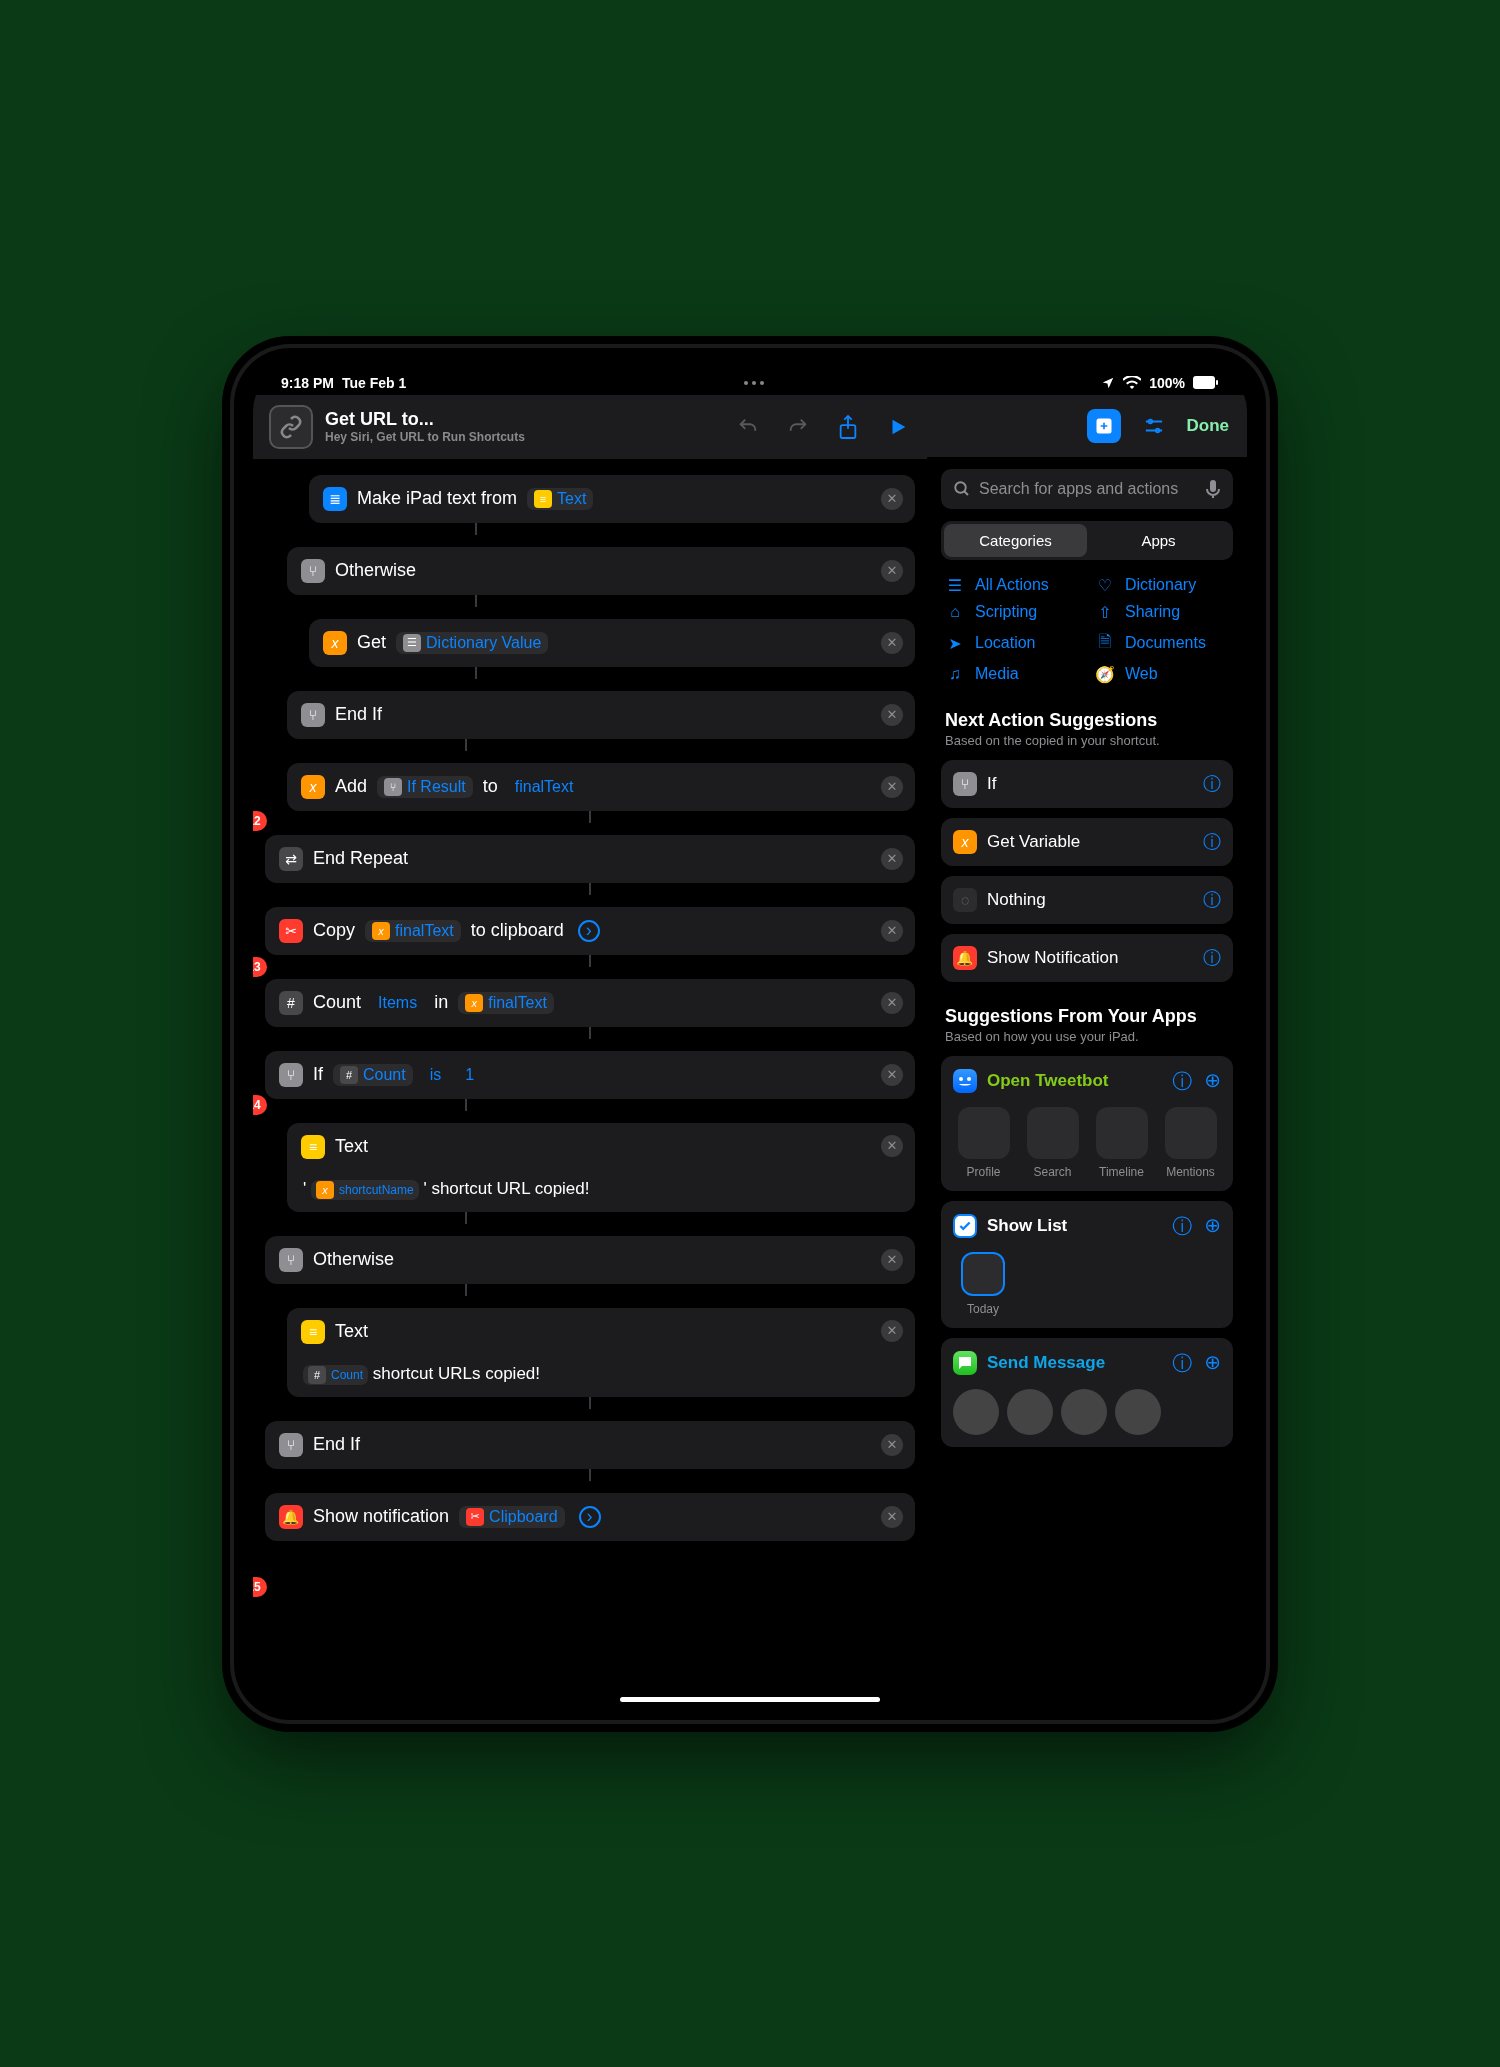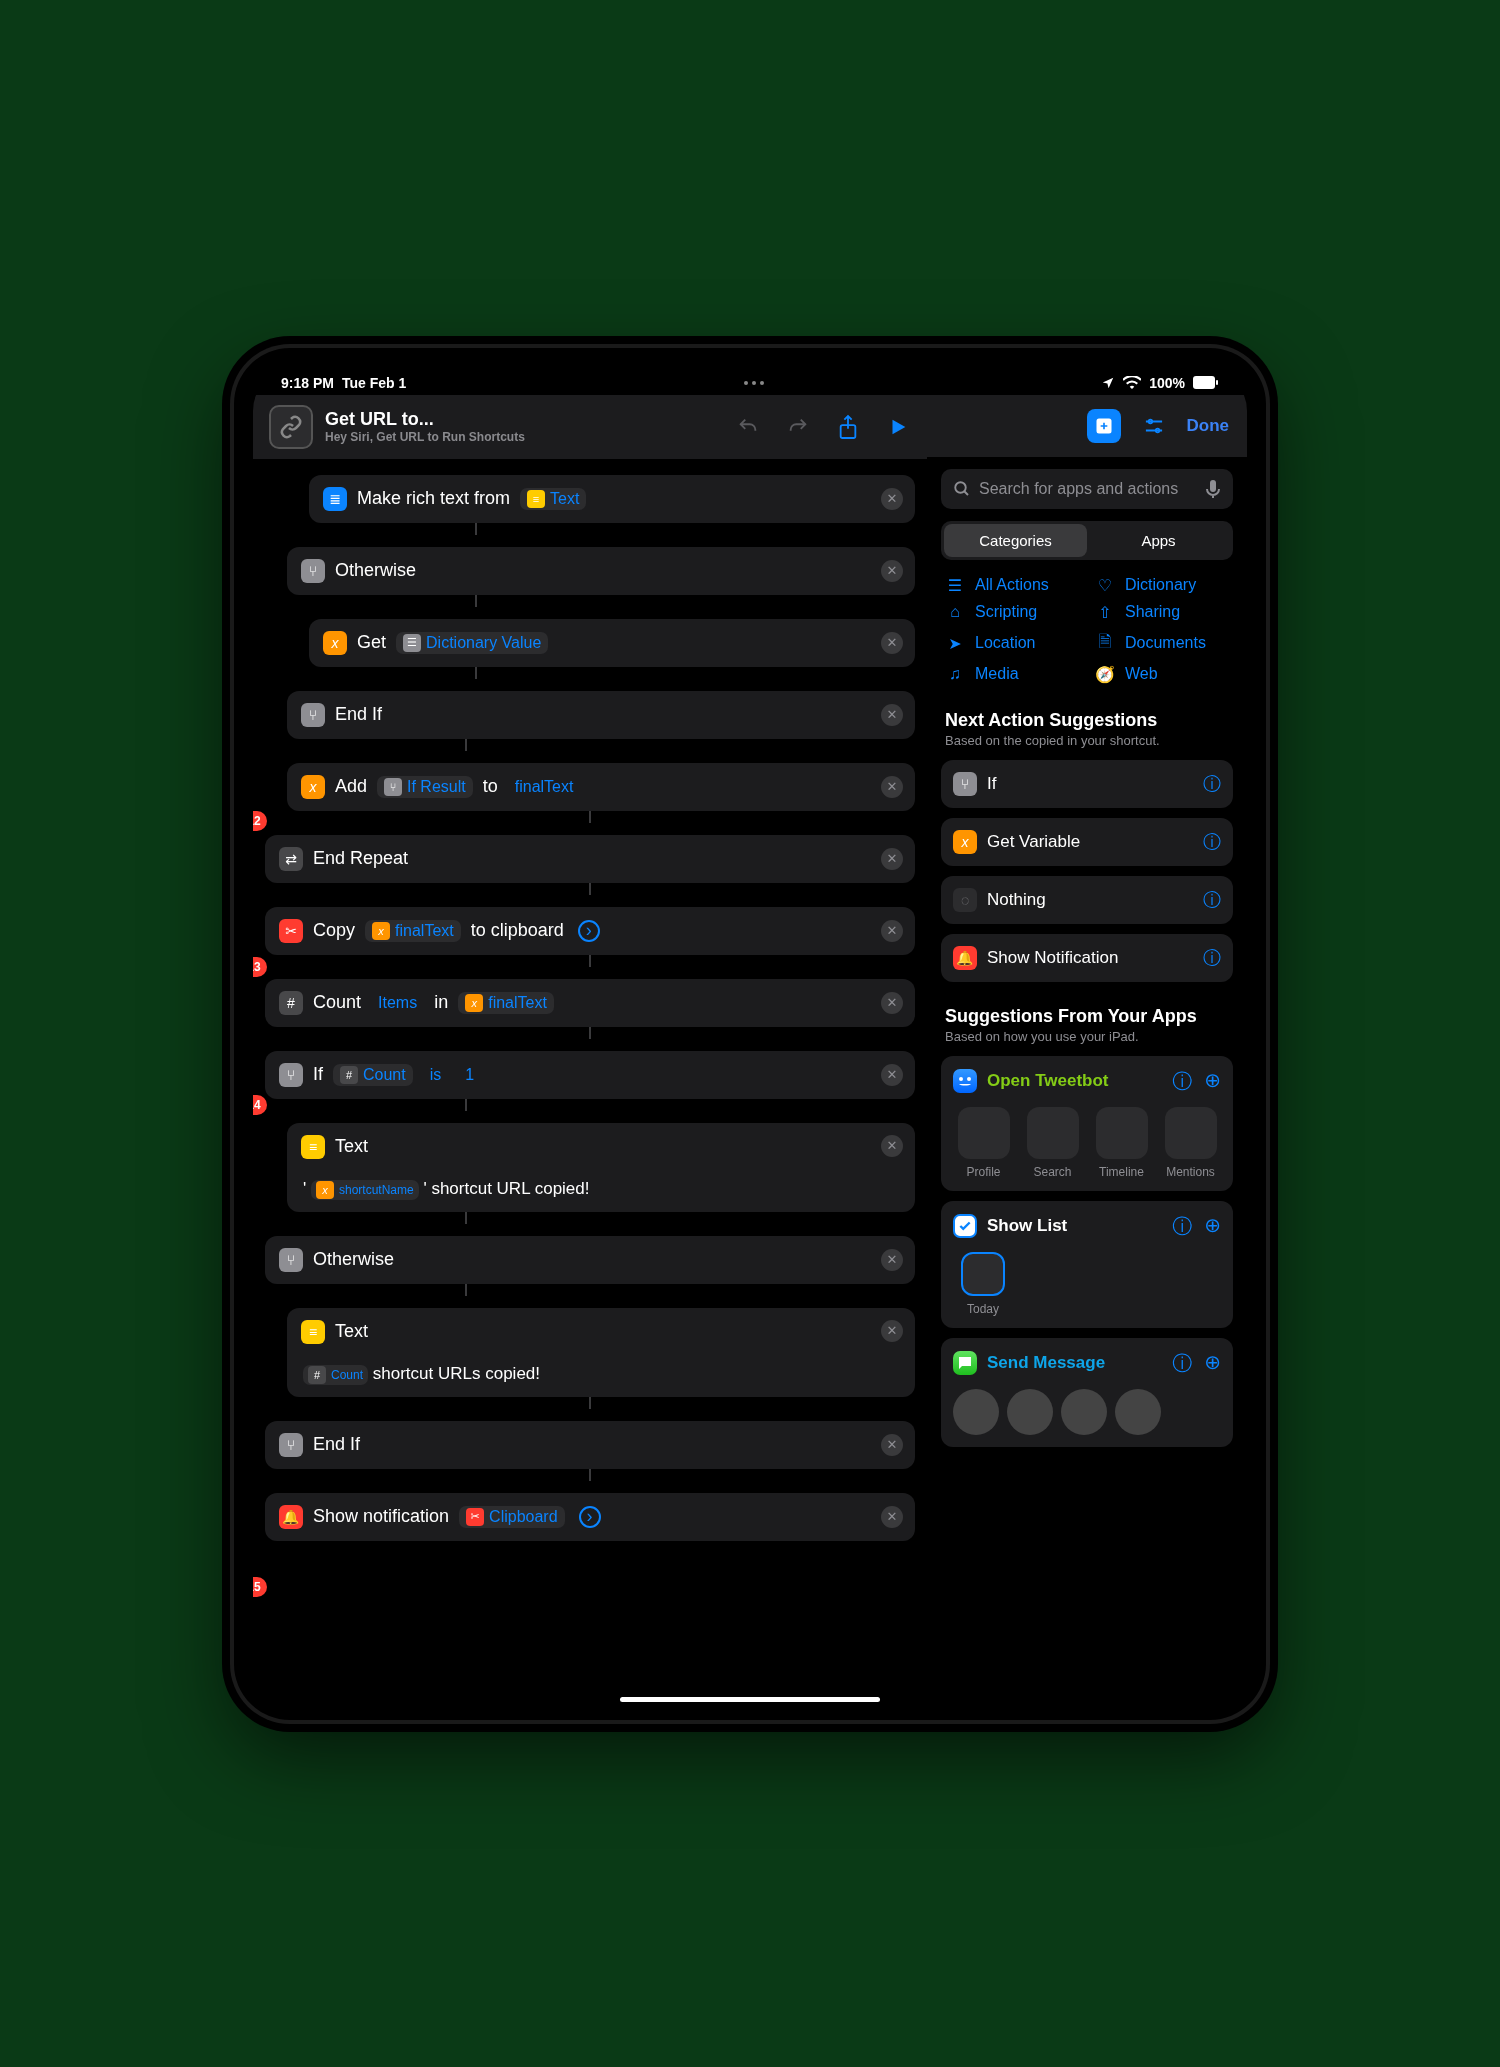--- a/index.html
+++ b/index.html
@@ -45,21 +45,21 @@
 
 .right-header {
   display: flex; align-items: center; padding: 14px 18px; gap: 16px;
   background: #1c1c1e;
 }
 .right-header .tab-btn {
   width: 34px; height: 34px; display: flex; align-items: center; justify-content: center;
   border-radius: 8px;
 }
 .right-header .tab-btn.active { background: #0a84ff; }
-.right-header .done { margin-left: auto; color: #3b82f6; font-size: 17px; font-weight: 600; }
+.right-header .done { margin-left: auto; color: #86efac; font-size: 17px; font-weight: 600; }
 
 .actions-scroll {
   flex: 1; overflow-y: auto; padding: 4px 12px 20px; position: relative;
 }
 .action {
   background: #1c1c1e; border-radius: 12px; padding: 12px 14px;
   display: flex; align-items: center; gap: 10px; color: #fff;
   font-size: 18px; margin-top: 12px; position: relative;
 }
 .action.nest1 { margin-left: 22px; }
@@ -235,21 +235,21 @@
       </div>
 
       <div class="actions-scroll">
         <div class="annotation" style="top:352px">12</div>
         <div class="annotation" style="top:498px">13</div>
         <div class="annotation" style="top:636px">14</div>
         <div class="annotation" style="top:1118px">15</div>
 
         <div class="action nest2">
           <span class="ic blue">≣</span>
-          <span>Make rich text from</span>
+          <span>Make iPad text from</span>
           <span class="pill token">
                 <span class="ic sm yellow">≡</span>
                 <span>Text</span>
               </span>
           <span class="close-x">✕</span>
         </div>
         <div class="connector nest2"></div>
 
         <div class="action nest1">
           <span class="ic gray">⑂</span>

